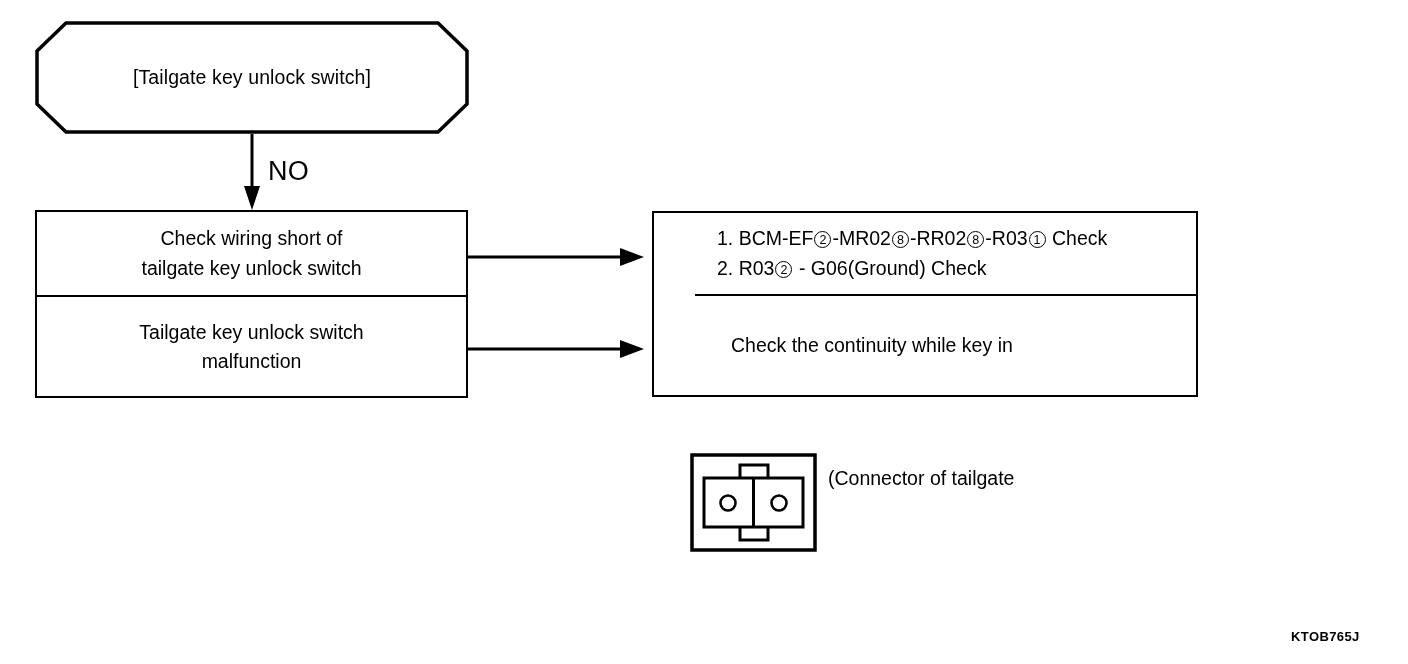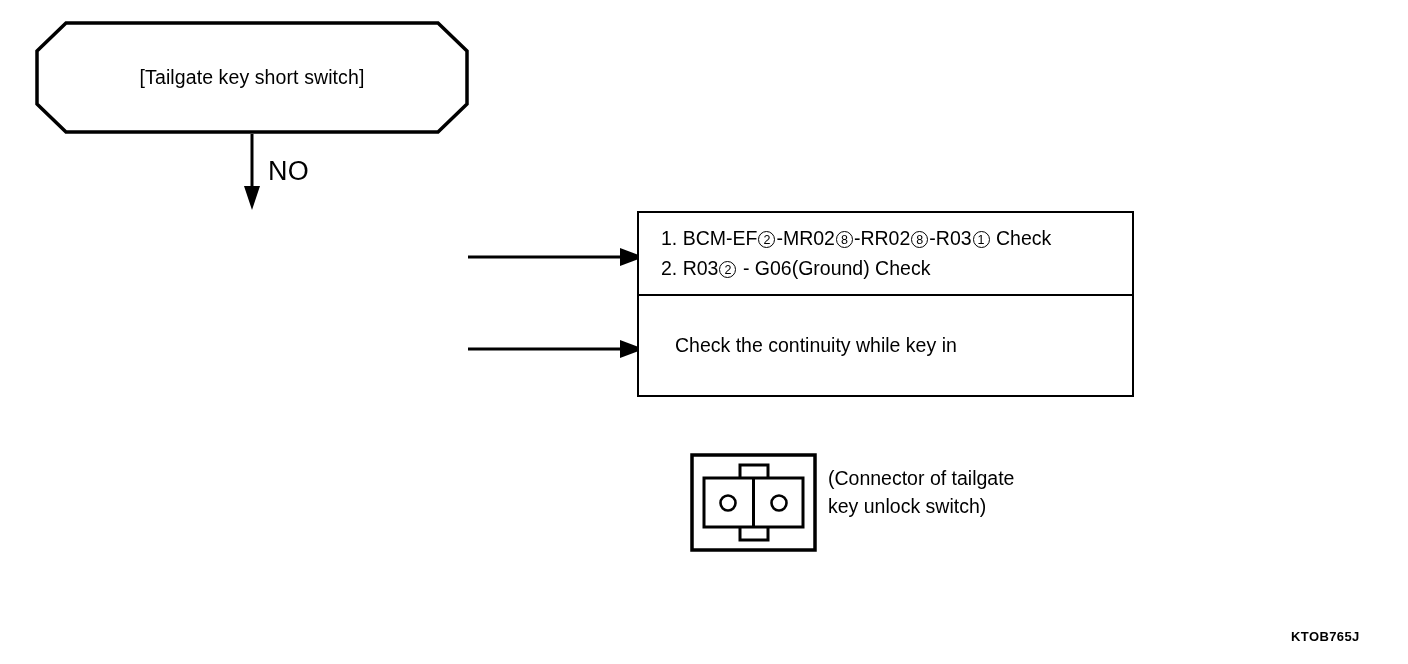--- a/index.html
+++ b/index.html
@@ -93,24 +93,25 @@
     left: 35px;
     top: 210px;
     width: 433px;
     height: 188px;
   }
   #left-box .box-row { height: 83px; }
   #left-box .box-row.second { height: 100px; }
 
   
   #right-box {
-    left: 637px;
+    left: 652px;
     top: 211px;
-    width: 497px;
+    width: 546px;
     height: 186px;
+    padding-left: 41px;
   }
   #right-box .box-row.first { height: 81px; padding-left: 22px; }
   #right-box .box-row.second { height: 100px; padding-left: 36px; border-radius: 7px; }
 
   .numbered-line { white-space: nowrap; }
   .circled {
     display: inline-block;
     position: relative;
     width: 17px;
     height: 17px;
@@ -164,30 +165,45 @@
 </head>
 <body>
 
 <div id="canvas">
 
   <div class="octagon">
     <svg width="434" height="113" viewBox="0 0 434 113" aria-hidden="true">
       <polygon points="31,2 403,2 432,30 432,83 403,111 31,111 2,83 2,30" fill="#ffffff" stroke="#000000" stroke-width="3.5" stroke-linejoin="miter"></polygon>
     </svg>
     <div class="oct-text">
-      <span class="oct-line">[Tailgate key short switch]</span>
+      <span class="oct-line">[Tailgate key unlock switch]</span>
     </div>
   </div>
 
   <svg class="arrow-svg" style="left:240px; top:134px;" width="24" height="78" viewBox="0 0 24 78">
     <line x1="12" y1="0" x2="12" y2="62" stroke="#000000" stroke-width="3"></line>
     <polygon points="12,76 4,52 20,52" fill="#000000"></polygon>
   </svg>
   <div class="no-label">NO</div>
 
+  <div class="box" id="left-box">
+    <div class="box-row centered first">
+      <div class="cell-text">
+        <div>Check wiring short of</div>
+        <div>tailgate key unlock switch</div>
+      </div>
+    </div>
+    <div class="divider"></div>
+    <div class="box-row centered second">
+      <div class="cell-text">
+        <div>Tailgate key unlock switch</div>
+        <div>malfunction</div>
+      </div>
+    </div>
+  </div>
 
   <svg class="arrow-svg" style="left:468px; top:246px;" width="178" height="22" viewBox="0 0 178 22">
     <line x1="0" y1="11" x2="162" y2="11" stroke="#000000" stroke-width="3"></line>
     <polygon points="176,11 152,2 152,20" fill="#000000"></polygon>
   </svg>
 
   <svg class="arrow-svg" style="left:468px; top:338px;" width="178" height="22" viewBox="0 0 178 22">
     <line x1="0" y1="11" x2="162" y2="11" stroke="#000000" stroke-width="3"></line>
     <polygon points="176,11 152,2 152,20" fill="#000000"></polygon>
   </svg>
@@ -229,18 +245,17 @@
       <line x1="63.5" y1="25" x2="63.5" y2="74" stroke="#000000" stroke-width="3"></line>
 
       <circle cx="38" cy="50" r="7.5" fill="#ffffff" stroke="#000000" stroke-width="2.6"></circle>
 
       <circle cx="89" cy="50" r="7.5" fill="#ffffff" stroke="#000000" stroke-width="2.6"></circle>
     </svg>
   </div>
 
   <div id="connector-caption">
     <div class="cap-line">(Connector of tailgate</div>
-    <div class="cap-line">key unlock switch)</div>
   </div>
 
   <div id="footer-code">KTOB765J</div>
 
 </div>
 
 </body></html>

